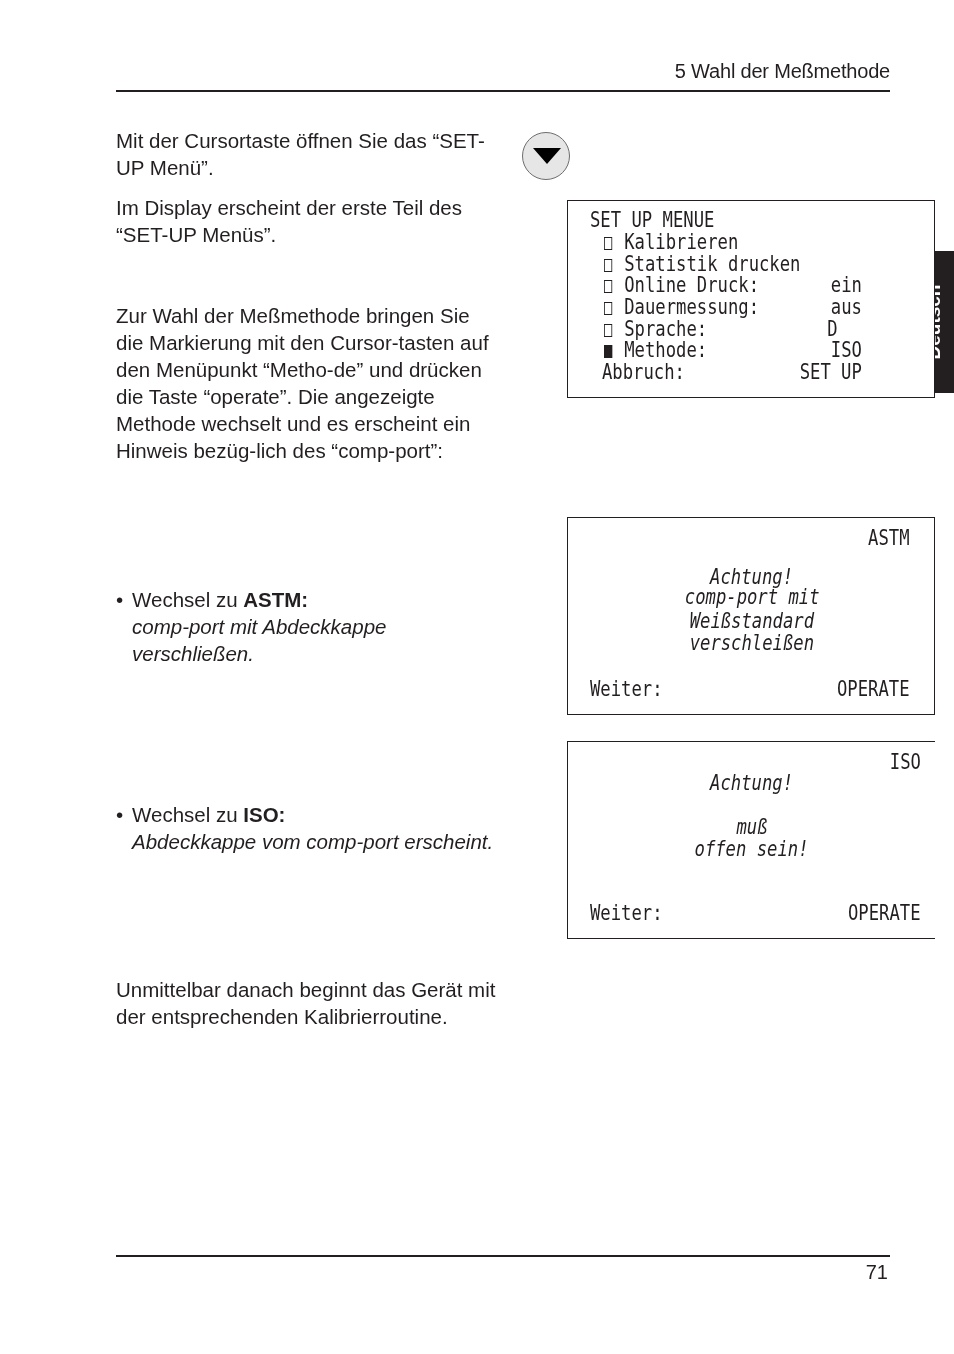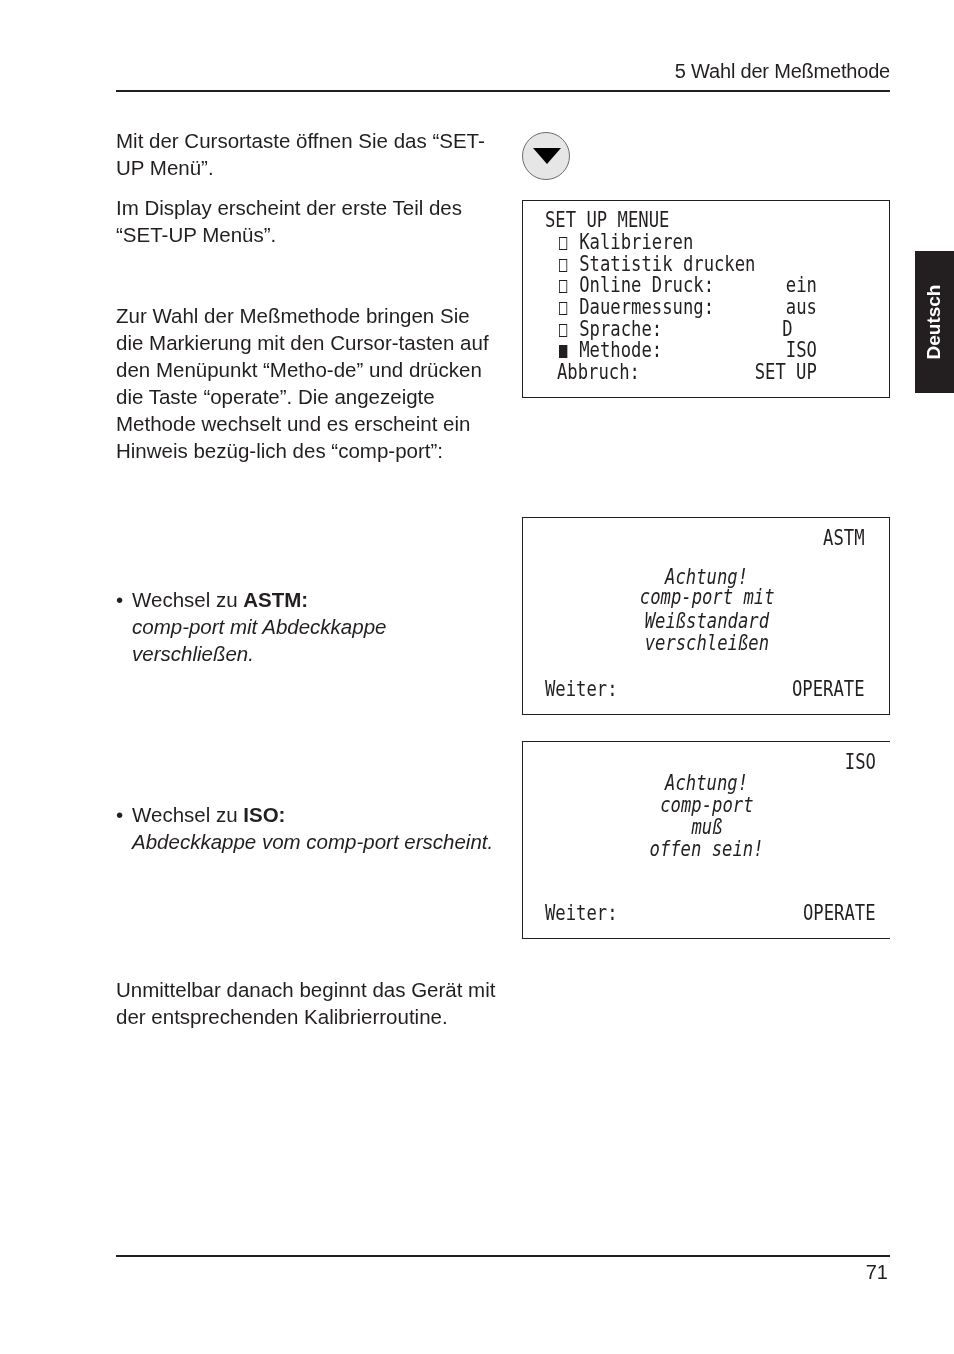--- a/index.html
+++ b/index.html
@@ -16,21 +16,21 @@
   .para { position:absolute; left:116px; width:380px; font-size:20.5px; line-height:27px; }
   .bullet { position:absolute; left:116px; width:380px; font-size:20.5px; line-height:27px; }
   .bullet .dot { position:absolute; left:0; top:0; }
   .bullet .body { margin-left:16px; }
   .bullet b { font-weight:bold; }
   .bullet i { font-style:italic; display:block; }
   .cursor-key { position:absolute; left:522px; top:132px; width:48px; height:48px; border-radius:50%;
                 background:#e6e6e6; border:1px solid #6d6d6d; box-sizing:border-box; }
   .cursor-key svg { position:absolute; left:10px; top:15px; }
   .display { position:absolute; border:1.5px solid #231f20; box-sizing:border-box; background:#fff;
-             font-family:"DejaVu Sans Mono", monospace; font-size:21px; color:#231f20; }
+             font-family:"DejaVu Sans Mono", monospace; font-size:21px; color:#231f20;margin-left:45px; }
   .display.setup { left:522px; top:200px; width:368px; height:198px; }
   .display.astm { left:522px; top:517px; width:368px; height:198px; }
   .display.iso { left:522px; top:741px; width:368px; height:198px; border-right:none; }
   .mono-line { position:absolute; white-space:pre; line-height:22px; transform:scaleX(0.82); transform-origin:left top; }
   .center-line { position:absolute; left:0; width:368px; text-align:center; white-space:pre; line-height:22px;font-style:italic; }
   .center-line span { display:inline-block; transform:scaleX(0.82); }
   .mono-r { position:absolute; white-space:pre; line-height:22px; transform:scaleX(0.82); transform-origin:right top; }
   .chk { display:inline-block; width:10px; height:13px; border:1px solid #231f20; box-sizing:border-box; vertical-align:-1px; margin-right:2px; }
   .chk.on { background:#231f20; }
 </style>
@@ -96,21 +96,20 @@
   <div class="center-line" style="top:68px;"><span>comp-port mit</span></div>
   <div class="center-line" style="top:92px;"><span>Weißstandard</span></div>
   <div class="center-line" style="top:114px;"><span>verschleißen</span></div>
   <div class="mono-line" style="left:22px; top:160px;">Weiter:</div>
   <div class="mono-r" style="right:24px; top:160px;">OPERATE</div>
 </div>
 
 <div class="display iso">
   <div class="mono-r" style="right:14px; top:9px;">ISO</div>
   <div class="center-line" style="top:30px;"><span>Achtung!</span></div>
-  <div class="center-line" style="top:52px;"><span>comp-port</span></div>
   <div class="center-line" style="top:74px;"><span>muß</span></div>
   <div class="center-line" style="top:96px;"><span>offen sein!</span></div>
   <div class="mono-line" style="left:22px; top:160px;">Weiter:</div>
   <div class="mono-r" style="right:14px; top:160px;">OPERATE</div>
 </div>
 
 <div class="rule bottom"></div>
 <div class="page-num">71</div>
 
 </body></html>

